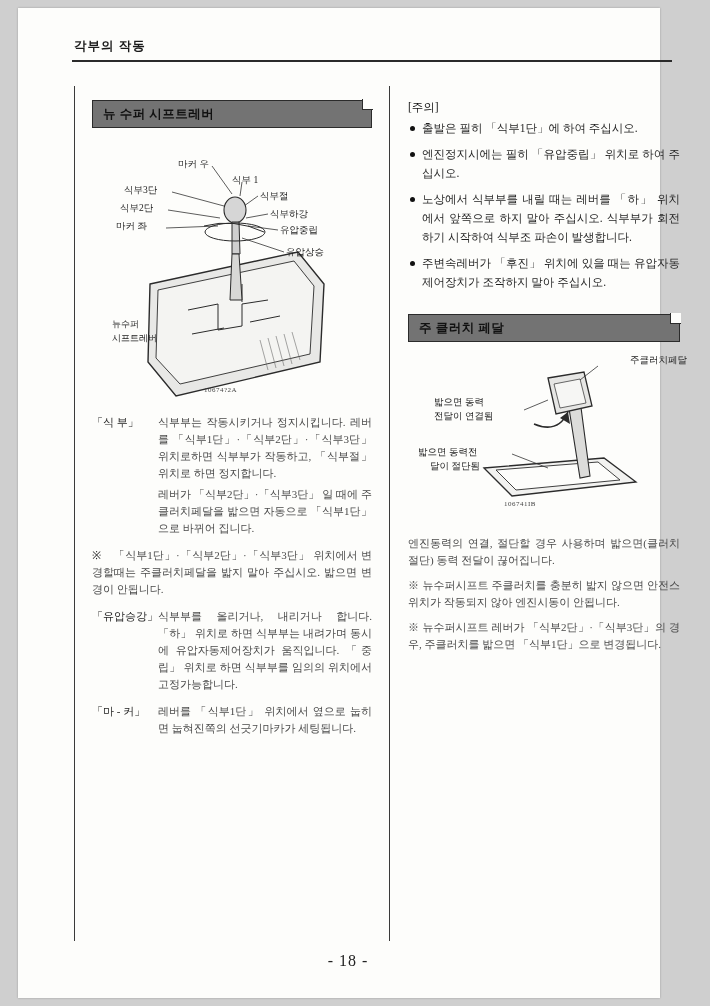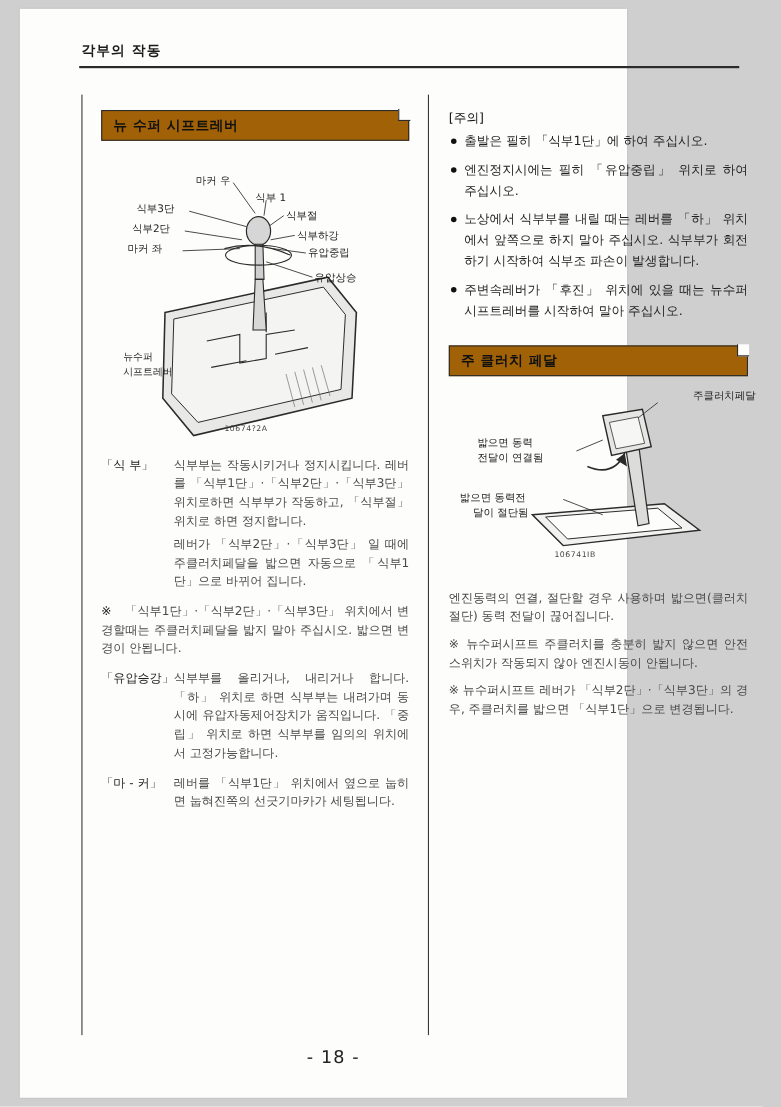--- a/index.html
+++ b/index.html
@@ -4,23 +4,24 @@
 <style>
   html,body{margin:0;padding:0;}
   body{
     width:710px;height:1006px;
     background:#cfcfcf;
     font-family:"DejaVu Sans", sans-serif;
     overflow:hidden;
   }
   .page{
     position:absolute;left:18px;top:8px;
-    width:552px;height:990px;
+    width:642px;height:990px;
     background:#fdfdfb;
     box-shadow:0 0 2px rgba(0,0,0,.25);
+    font-family:Liberation Serif, serif;
   }
   
   .header{
     position:absolute;left:56px;top:30px;
     font-size:12.5px;font-weight:bold;color:#1a1a1a;
     letter-spacing:1px;
   }
   .header-rule{
     position:absolute;left:54px;top:52px;width:600px;height:2px;background:#2b2b2b;
   }
@@ -37,21 +38,21 @@
 
   
   .sec-title{
     position:relative;
     border:1.6px solid #2b2b2b;
     height:26px;
     display:flex;align-items:center;
     padding-left:10px;
     font-size:12.5px;font-weight:bold;color:#111;
     letter-spacing:.5px;
-    background:#a16207;
+    background:#737373;
   }
   .sec-title.notch::after{
     content:"";position:absolute;right:-1.6px;top:-1.6px;
     width:10px;height:10px;background:#fdfdfb;
     border-left:1.6px solid #2b2b2b;border-bottom:1.6px solid #2b2b2b;
   }
 
   
   .figure{position:relative;width:100%;}
   .fig1{height:270px;margin-top:6px;}
@@ -199,21 +200,21 @@
   </div>
 
   <div class="col right">
 
     <div class="note-head">[주의]</div>
 
     <div class="bullets">
       <div class="bul">출발은 필히 「식부1단」에 하여 주십시오.</div>
       <div class="bul">엔진정지시에는 필히 「유압중립」 위치로 하여 주십시오.</div>
       <div class="bul">노상에서 식부부를 내릴 때는 레버를 「하」 위치에서 앞쪽으로 하지 말아 주십시오. 식부부가 회전하기 시작하여 식부조 파손이 발생합니다.</div>
-      <div class="bul">주변속레버가 「후진」 위치에 있을 때는 뉴수퍼시프트레버를 시작하여 말아 주십시오.</div>
+      <div class="bul">주변속레버가 「후진」 위치에 있을 때는 유압자동제어장치가 조작하지 말아 주십시오.</div>
     </div>
 
     <div class="sec-title notch" style="margin-top:22px;">주 클러치 페달</div>
 
     <div class="figure fig2">
       <svg width="272" height="175" viewBox="0 0 272 175">
 
         <path d="M76,118 L196,108 L228,132 L104,146 Z" fill="#f2f2f0" stroke="#2b2b2b" stroke-width="1.3"></path>
         <path d="M88,120 L190,112 L212,130 L108,140 Z" fill="#fdfdfb" stroke="#2b2b2b" stroke-width="0.9"></path>
 

